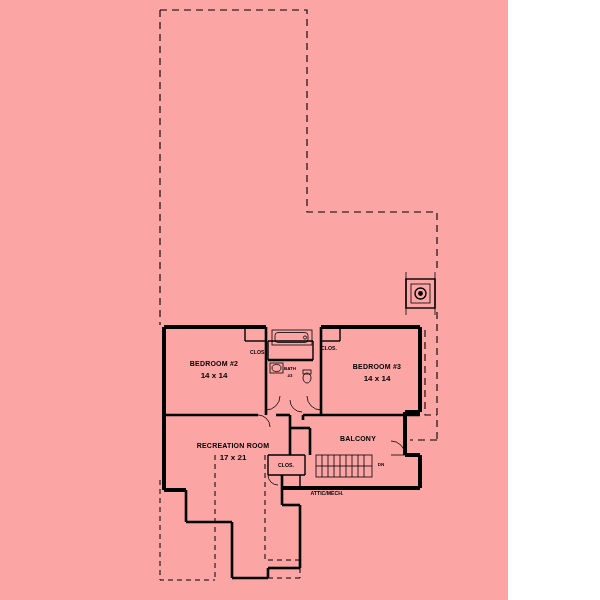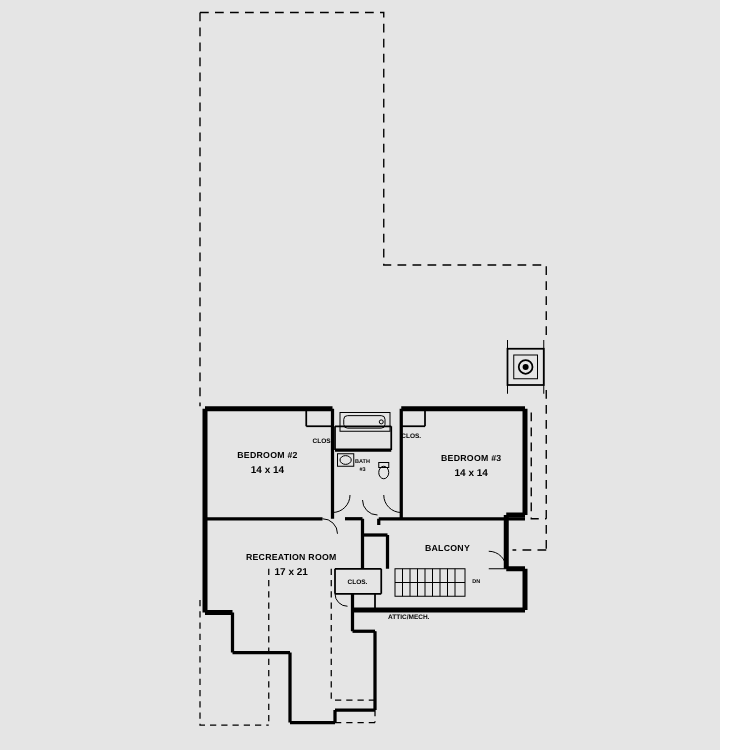--- a/index.html
+++ b/index.html
@@ -8,23 +8,23 @@
     background: #ffffff;
   }
   body {
     width: 600px;
     height: 600px;
     font-family: "Liberation Sans", sans-serif;
     overflow: hidden;
   }
   #plan-wrap {
     position: relative;
-    width: 576px;
+    width: 508px;
     height: 600px;
-    background: #e5e5e5;
+    background: #fca5a5;
   }
   svg.floorplan {
     display: block;
     width: 600px;
     height: 600px;
   }
   .wall-thick {
     stroke: #000000;
     stroke-width: 4;
     fill: none;

